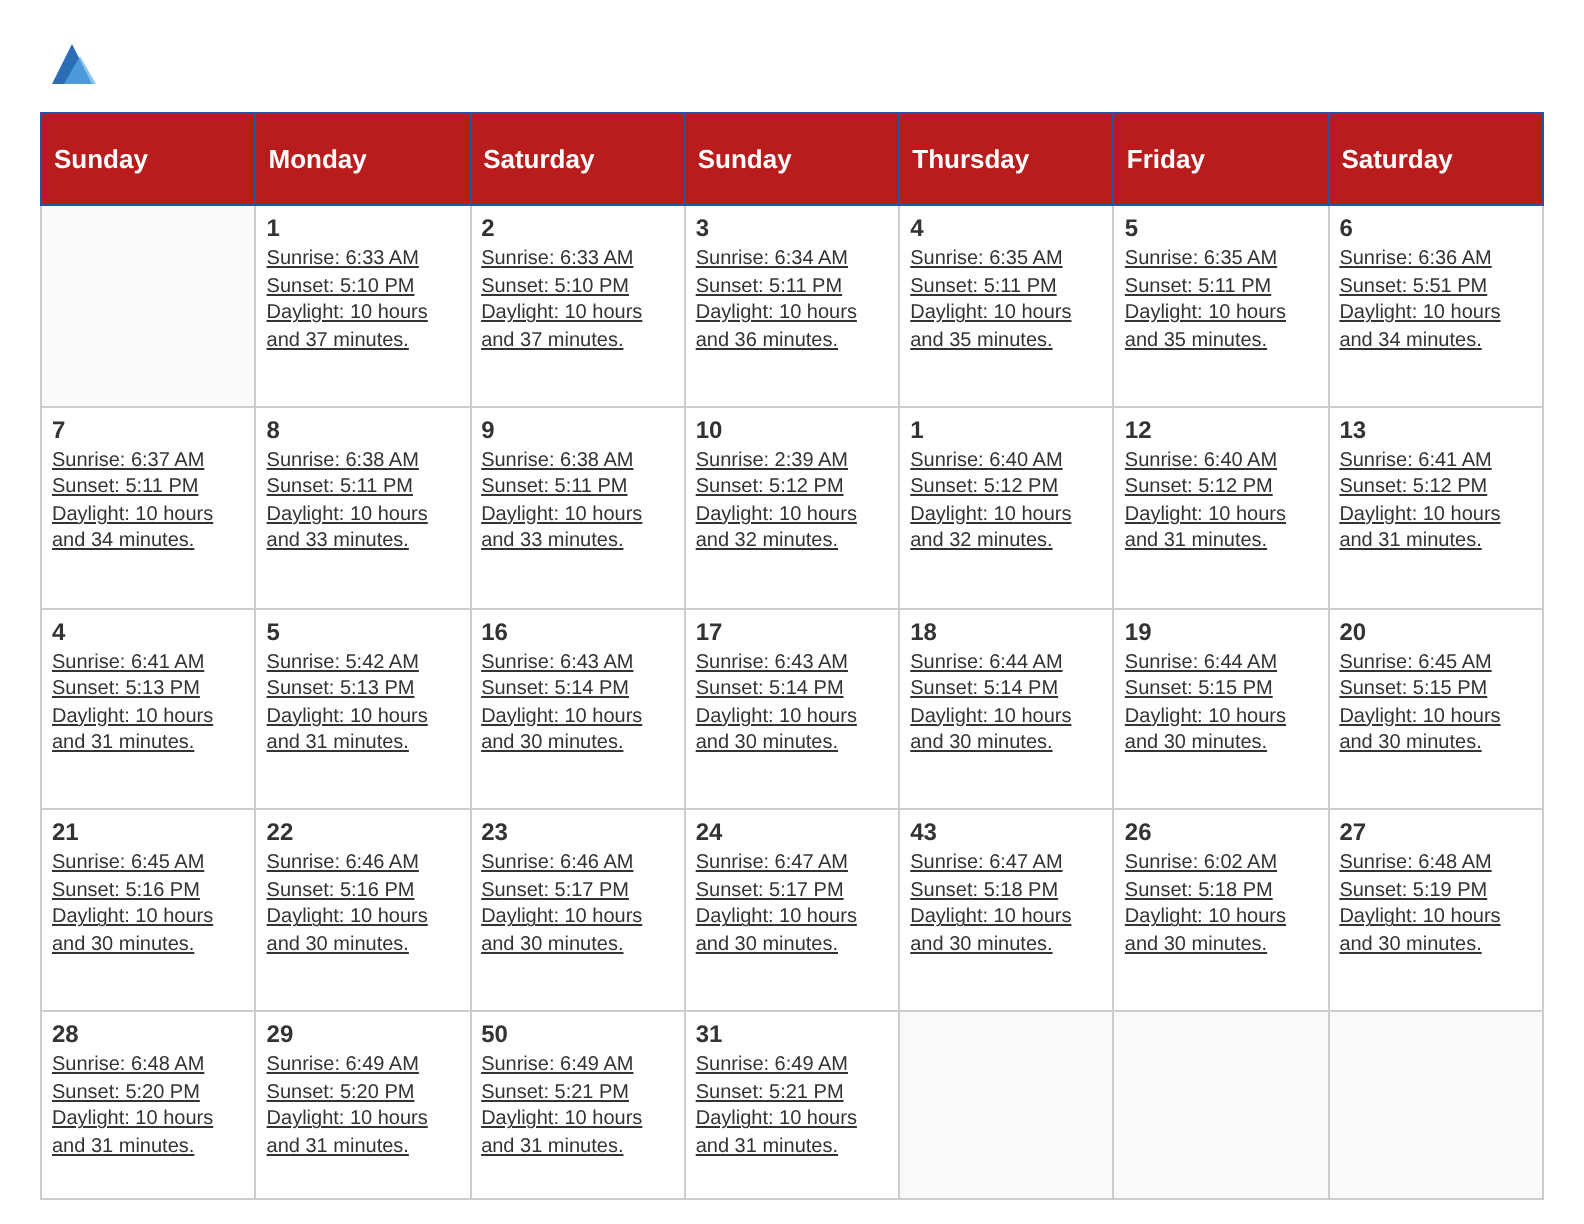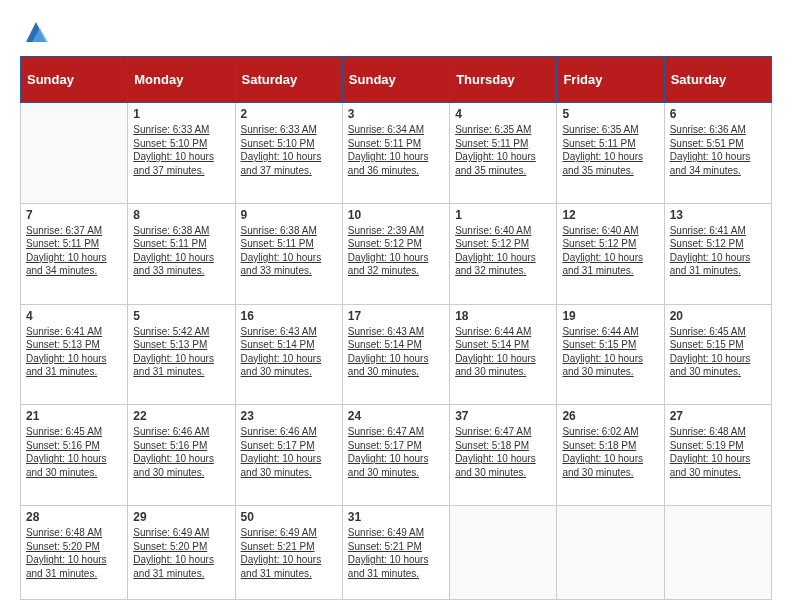--- a/index.html
+++ b/index.html
@@ -282,21 +282,21 @@
 Sunset: 5:17 PM
 Daylight: 10 hours and 30 minutes.</div>
           </td>
           <td>
             <span class="day-num">24</span>
             <div class="day-info">Sunrise: 6:47 AM
 Sunset: 5:17 PM
 Daylight: 10 hours and 30 minutes.</div>
           </td>
           <td>
-            <span class="day-num">37</span>
+            <span class="day-num">43</span>
             <div class="day-info">Sunrise: 6:47 AM
 Sunset: 5:18 PM
 Daylight: 10 hours and 30 minutes.</div>
           </td>
           <td>
             <span class="day-num">26</span>
             <div class="day-info">Sunrise: 6:02 AM
 Sunset: 5:18 PM
 Daylight: 10 hours and 30 minutes.</div>
           </td>

